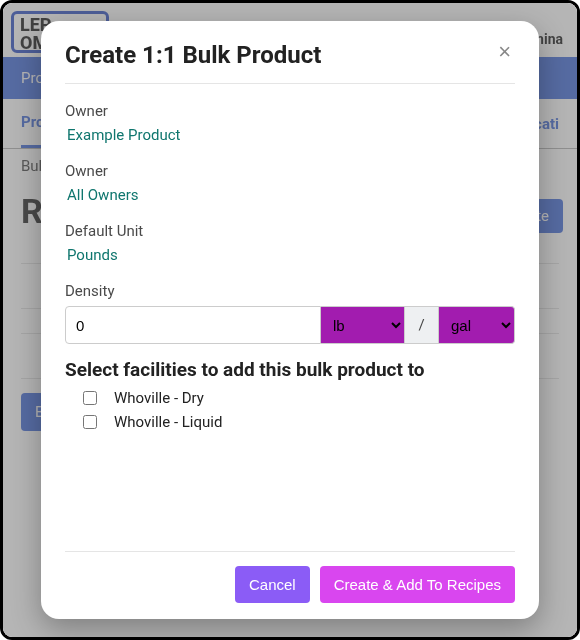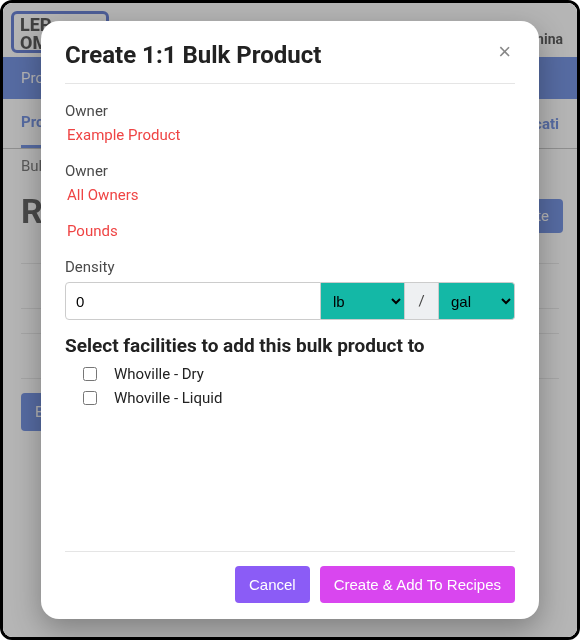--- a/index.html
+++ b/index.html
@@ -166,21 +166,21 @@
       overflow: auto;
     }
     .field-label {
       font-size: 15px;
       color: #4a4a4a;
       margin-bottom: 6px;
       margin-top: 4px;
     }
     .field-value {
       font-size: 15px;
-      color: #ef4444;
+      color: #0f766e;
       margin-bottom: 18px;
       margin-left: 2px;
     }
     .density-row {
       display: flex;
       gap: 0;
       margin-top: 6px;
       margin-bottom: 14px;
     }
     .density-row input[type=text] {
@@ -190,21 +190,21 @@
       padding: 8px 10px;
       font-size: 15px;
       height: 38px;
     }
     .density-row select {
       border: 1px solid #ccc;
       border-left: none;
       padding: 6px 8px;
       font-size: 15px;
       height: 38px;
-      background: #14b8a6;
+      background: #a21caf;
     }
     .sel-mass { border-radius: 0; width: 84px; }
     .slash {
       display: flex;
       align-items: center;
       justify-content: center;
       width: 34px;
       height: 38px;
       border: 1px solid #ccc;
       border-left: none;
@@ -278,20 +278,21 @@
     <button class="close">×</button>
   </div>
 
   <div class="modal-body">
     <div class="field-label">Owner</div>
     <div class="field-value">Example Product</div>
 
     <div class="field-label">Owner</div>
     <div class="field-value">All Owners</div>
 
+    <div class="field-label">Default Unit</div>
     <div class="field-value">Pounds</div>
 
     <div class="field-label">Density</div>
     <div class="density-row">
       <input type="text" value="0" style="">
       <select class="sel-mass">
         <option>lb</option>
       </select>
       <div class="slash">/</div>
       <select class="sel-vol">

